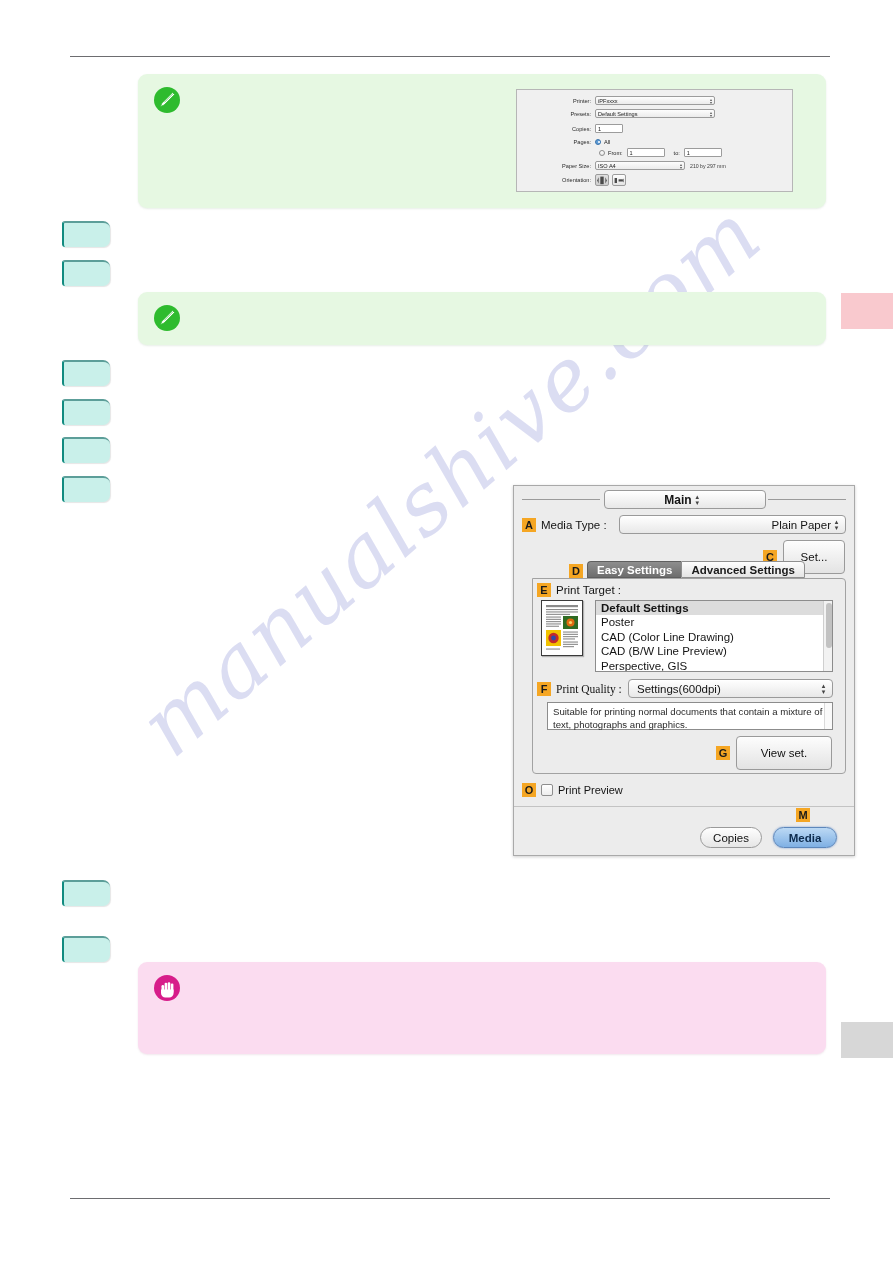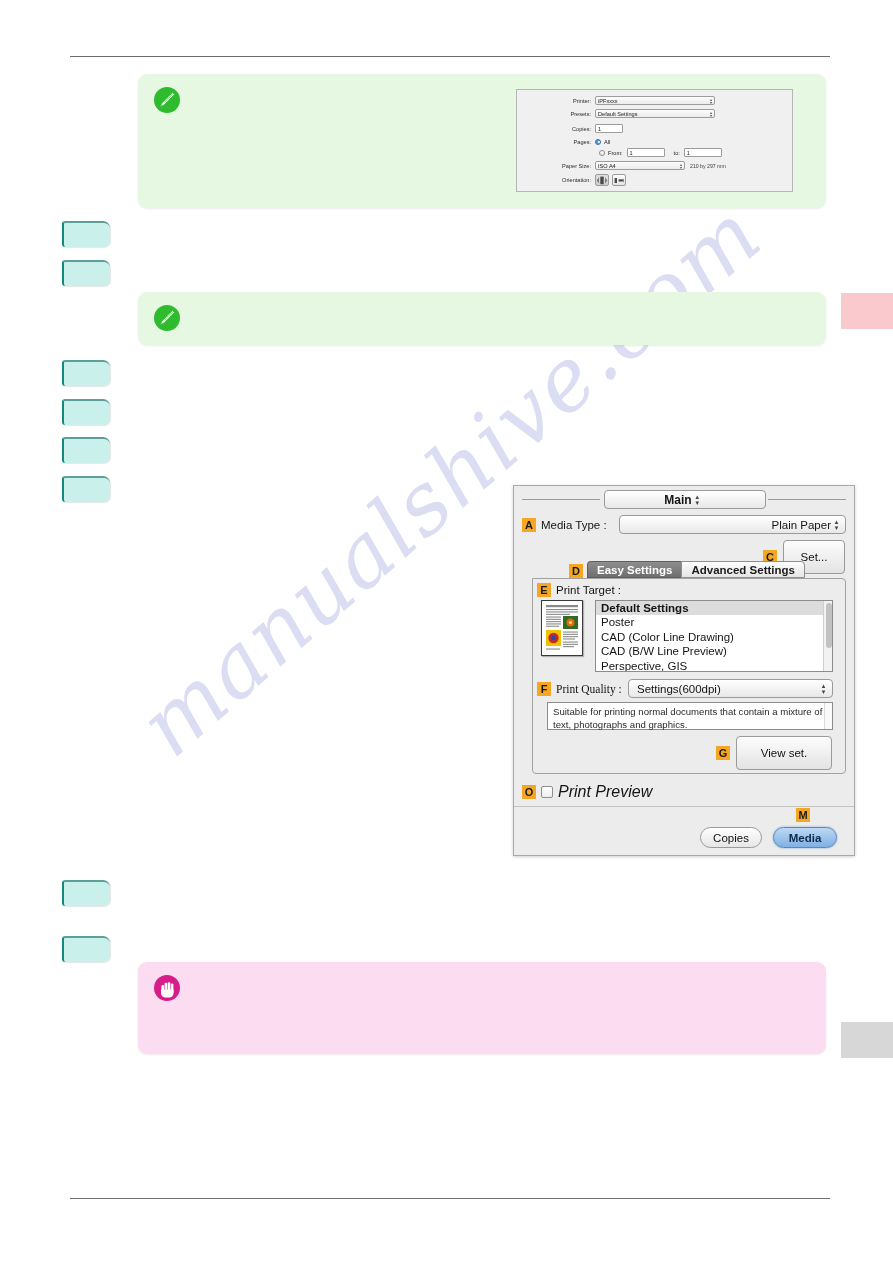--- a/index.html
+++ b/index.html
@@ -457,21 +457,21 @@
     align-items: center;
   }
   .cbox {
     width: 12px; height: 12px;
     border: 1px solid #8e8e8e;
     border-radius: 2px;
     background: linear-gradient(#ffffff,#ededed);
     margin: 0 5px 0 5px;
     flex: none;
   }
-  .row-preview .lbl { font-size: 16px; font-style: italic; }
+  .row-preview .lbl { font-size: 11px; }
 
   .dlg-sep {
     position: absolute;
     left: 0; right: 0;
     top: 320px;
     height: 1px;
     background: #c3c3c3;
   }
   .dlg-footer {
     position: absolute;

